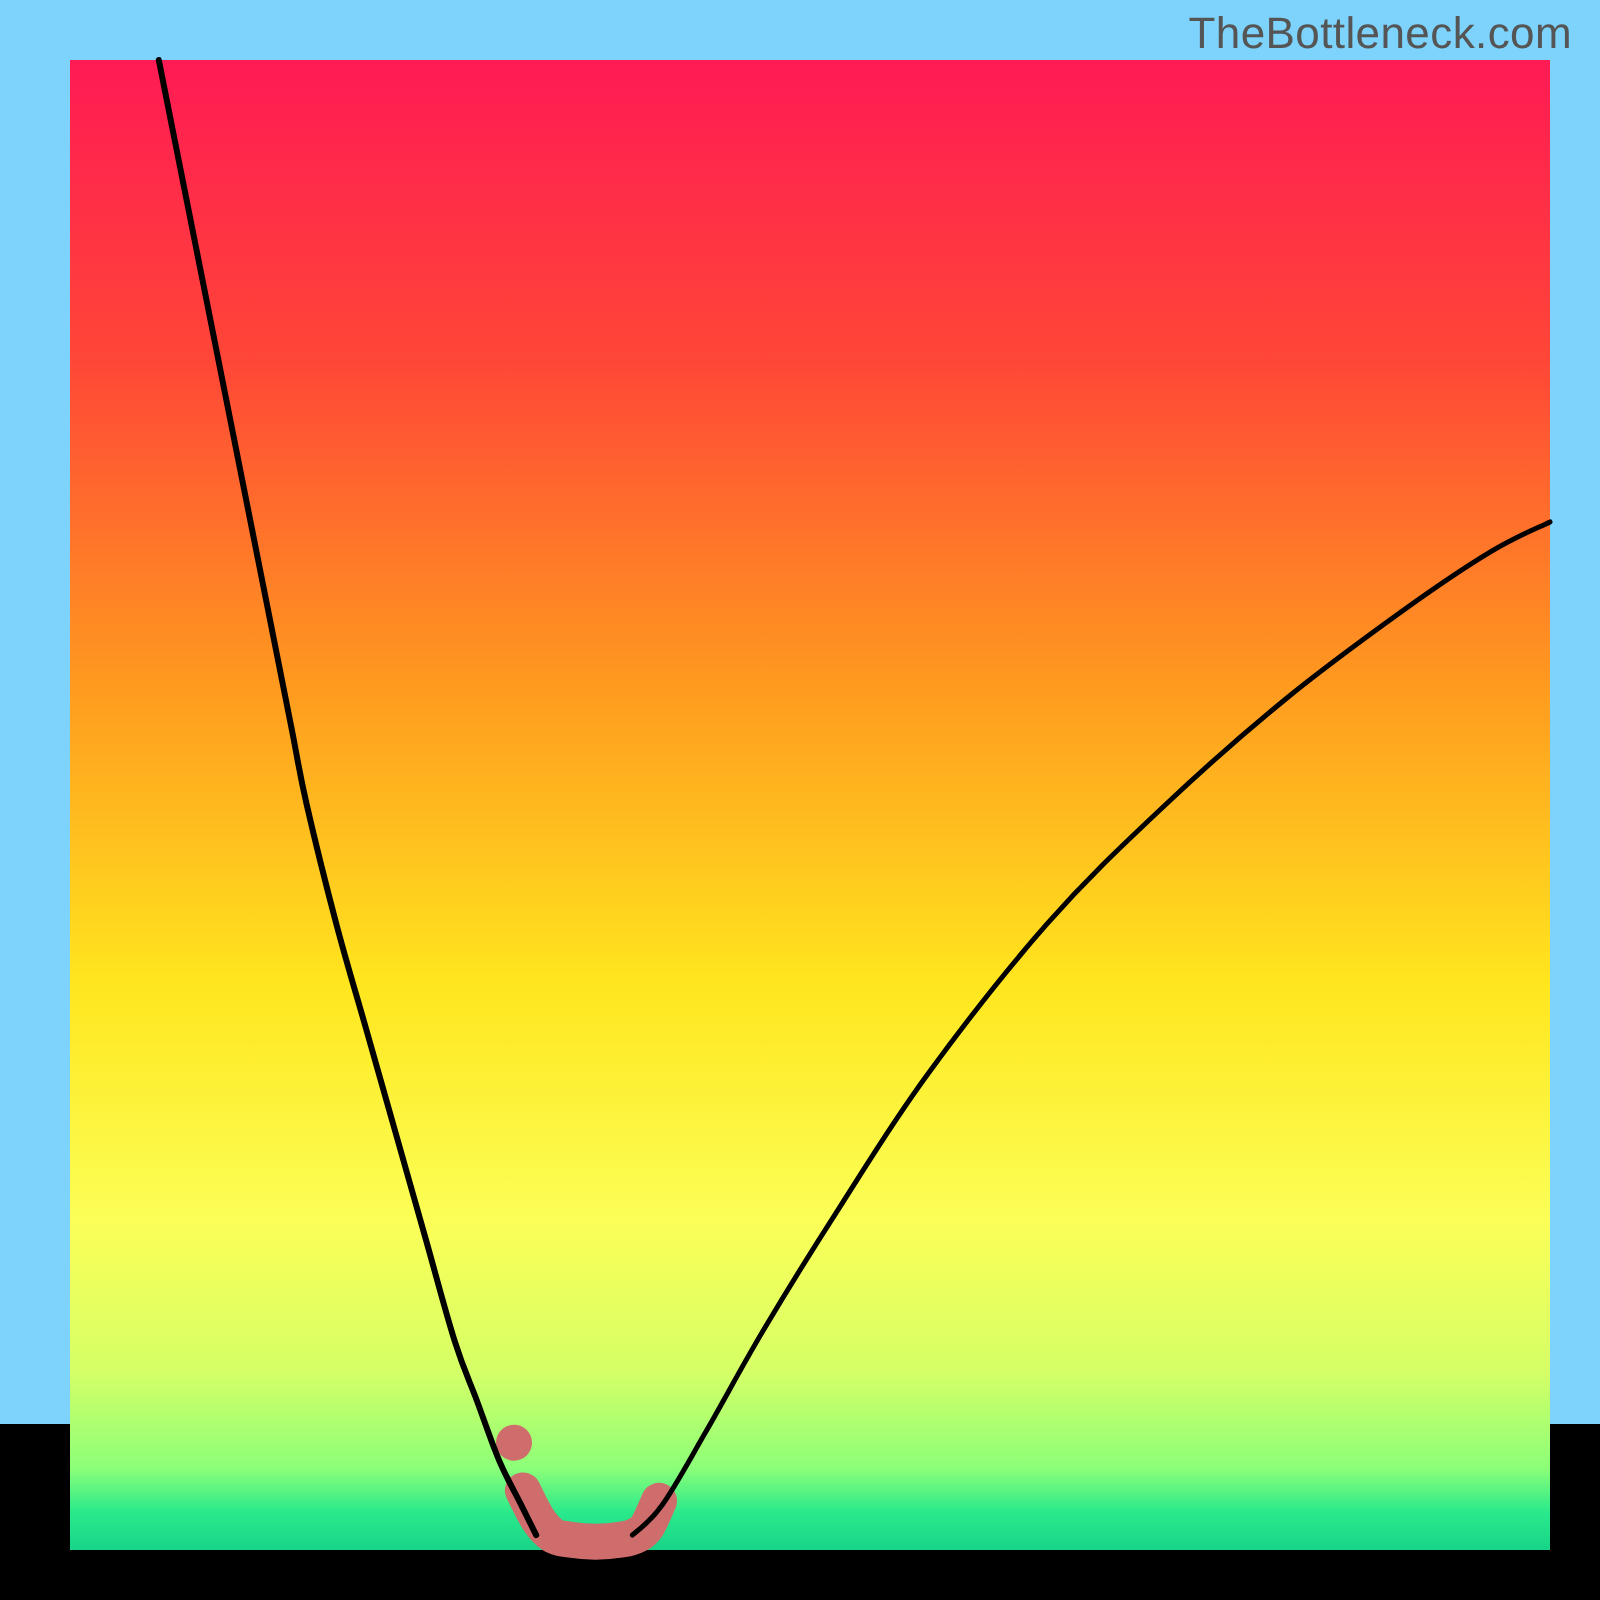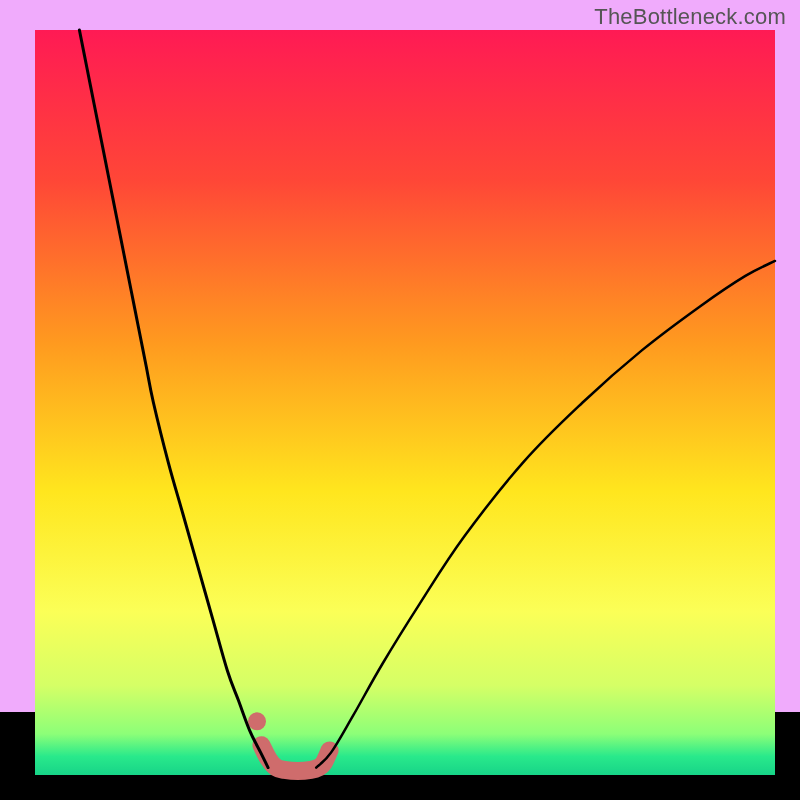--- a/index.html
+++ b/index.html
@@ -8,21 +8,21 @@
     width: 800px;
     height: 800px;
     background: #000;
     overflow: hidden;
     font-family: Arial, Helvetica, sans-serif;
   }
   .stage {
     position: relative;
     width: 800px;
     height: 712px;
-    background: #f0abfc;
+    background: #7dd3fc;
     text-align: right;
   }
   .watermark {
     position: absolute;
     top: 4px;
     right: 14px;
     color: #555;
     font-size: 22px;
     font-weight: 500;
     letter-spacing: 0.2px;

